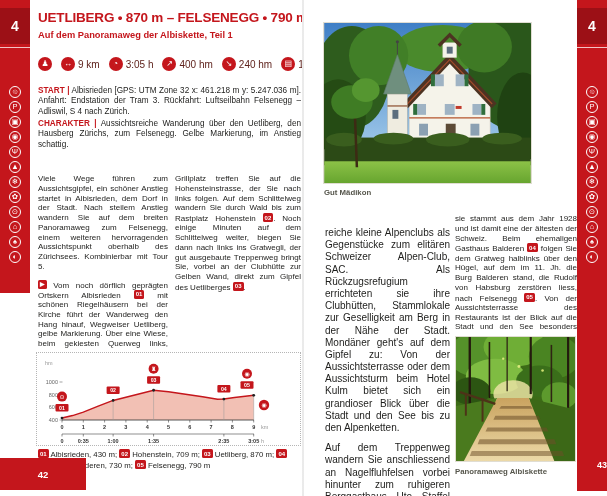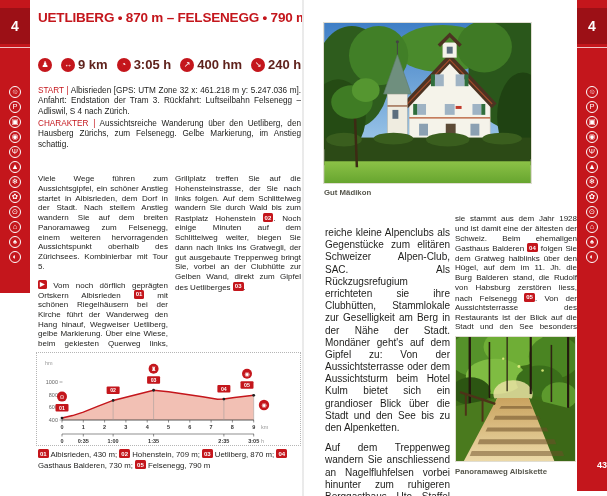--- a/index.html
+++ b/index.html
@@ -36,26 +36,26 @@
     color:#fff;font-size:9.5px;font-weight:bold;display:flex;align-items:center;justify-content:center;}
 
   
   .header{position:absolute;left:38px;top:10px;width:262px;}
   .title{color:var(--red);font-size:13.5px;font-weight:bold;letter-spacing:-0.2px;white-space:nowrap;}
   .subtitle{color:var(--red);font-size:9.3px;font-weight:bold;margin-top:5px;}
   .stats-row{position:absolute;left:38px;top:57px;width:263px;display:flex;gap:9px;align-items:center;}
   .stat{display:flex;align-items:center;gap:3px;}
   .stat-circle{width:14px;height:14px;border-radius:50%;background:var(--red);color:#fff;
     font-size:8px;line-height:14px;text-align:center;flex:0 0 auto;}
-  .stat-value{font-size:13px;font-weight:bold;color:#5f221c;white-space:nowrap;}
+  .stat-value{font-size:10px;font-weight:normal;color:#5f221c;white-space:nowrap;}
 
   .infoblock{position:absolute;left:38px;width:263px;font-size:8.2px;line-height:1.25;text-align:justify;}
   .info-start{top:86px;}
   .info-char{top:119px;}
-  .red-label{color:var(--red);font-weight:normal;}
+  .red-label{color:var(--red);font-weight:bold;}
 
   
   .bodycol{position:absolute;font-size:8px;line-height:1.22;text-align:justify;overflow:hidden;}
   .bodycol p{margin:8px 0 8px 0;}
   .pl-col1{left:38px;top:166px;width:130px;height:184px;}
   .pl-col2{left:175px;top:166px;width:126px;height:184px;}
   .pr-col1{left:22px;top:219px;width:125px;height:286px;font-size:10px;}
   .pr-col2{left:152px;top:206px;width:122px;height:126px;font-size:8px;}
 
   .wbadge{display:inline-block;background:var(--red);color:#fff;font-weight:bold;
@@ -94,20 +94,21 @@
         <div class="side-icon">✿</div>
         <div class="side-icon">⊙</div>
         <div class="side-icon">⌂</div>
         <div class="side-icon">♠</div>
         <div class="side-icon">◐</div>
       </div>
   </div>
 
   <div class="header">
     <div class="title">UETLIBERG • 870 m – FELSENEGG • 790 m</div>
+    <div class="subtitle">Auf dem Panoramaweg der Albiskette, Teil 1</div>
   </div>
 
   <div class="stats-row" id="stats-row">
       <div class="stat">
         <span class="stat-circle">♟</span>
       </div>
       <div class="stat">
         <span class="stat-circle">↔</span>
         <span class="stat-value">9 km</span>
       </div>
@@ -222,20 +223,21 @@
         <text x="210" y="34.099999999999994" font-size="5.2" fill="#fff" text-anchor="middle" font-weight="bold">05</text>
         <circle cx="210" cy="20.799999999999997" r="5" fill="#c4161c"></circle>
         <text x="210" y="23.099999999999998" font-size="6" fill="#fff" text-anchor="middle">◉</text>
         <circle cx="227" cy="52" r="5.2" fill="#c4161c"></circle>
         <text x="227" y="54.4" font-size="6" fill="#fff" text-anchor="middle">◉</text>
       </svg>
   </div>
 
   <div class="legend"><span class="wbadge">01</span> Albisrieden, 430 m; <span class="wbadge">02</span> Hohenstein, 709 m; <span class="wbadge">03</span> Uetliberg, 870 m; <span class="wbadge">04</span> Gasthaus Balderen, 730 m; <span class="wbadge">05</span> Felsenegg, 790 m</div>
 
+  <div class="pageno-block">42</div>
 </div>
 
 <div class="page page-right">
 
   <div class="photo photo1">
     <svg width="207" height="160" viewBox="0 0 209 162">
       <defs>
         <linearGradient id="skyg" x1="0" y1="0" x2="0" y2="1">
           <stop offset="0" stop-color="#3f7fc6"></stop>
             <stop offset="1" stop-color="#9cc6e8"></stop>

